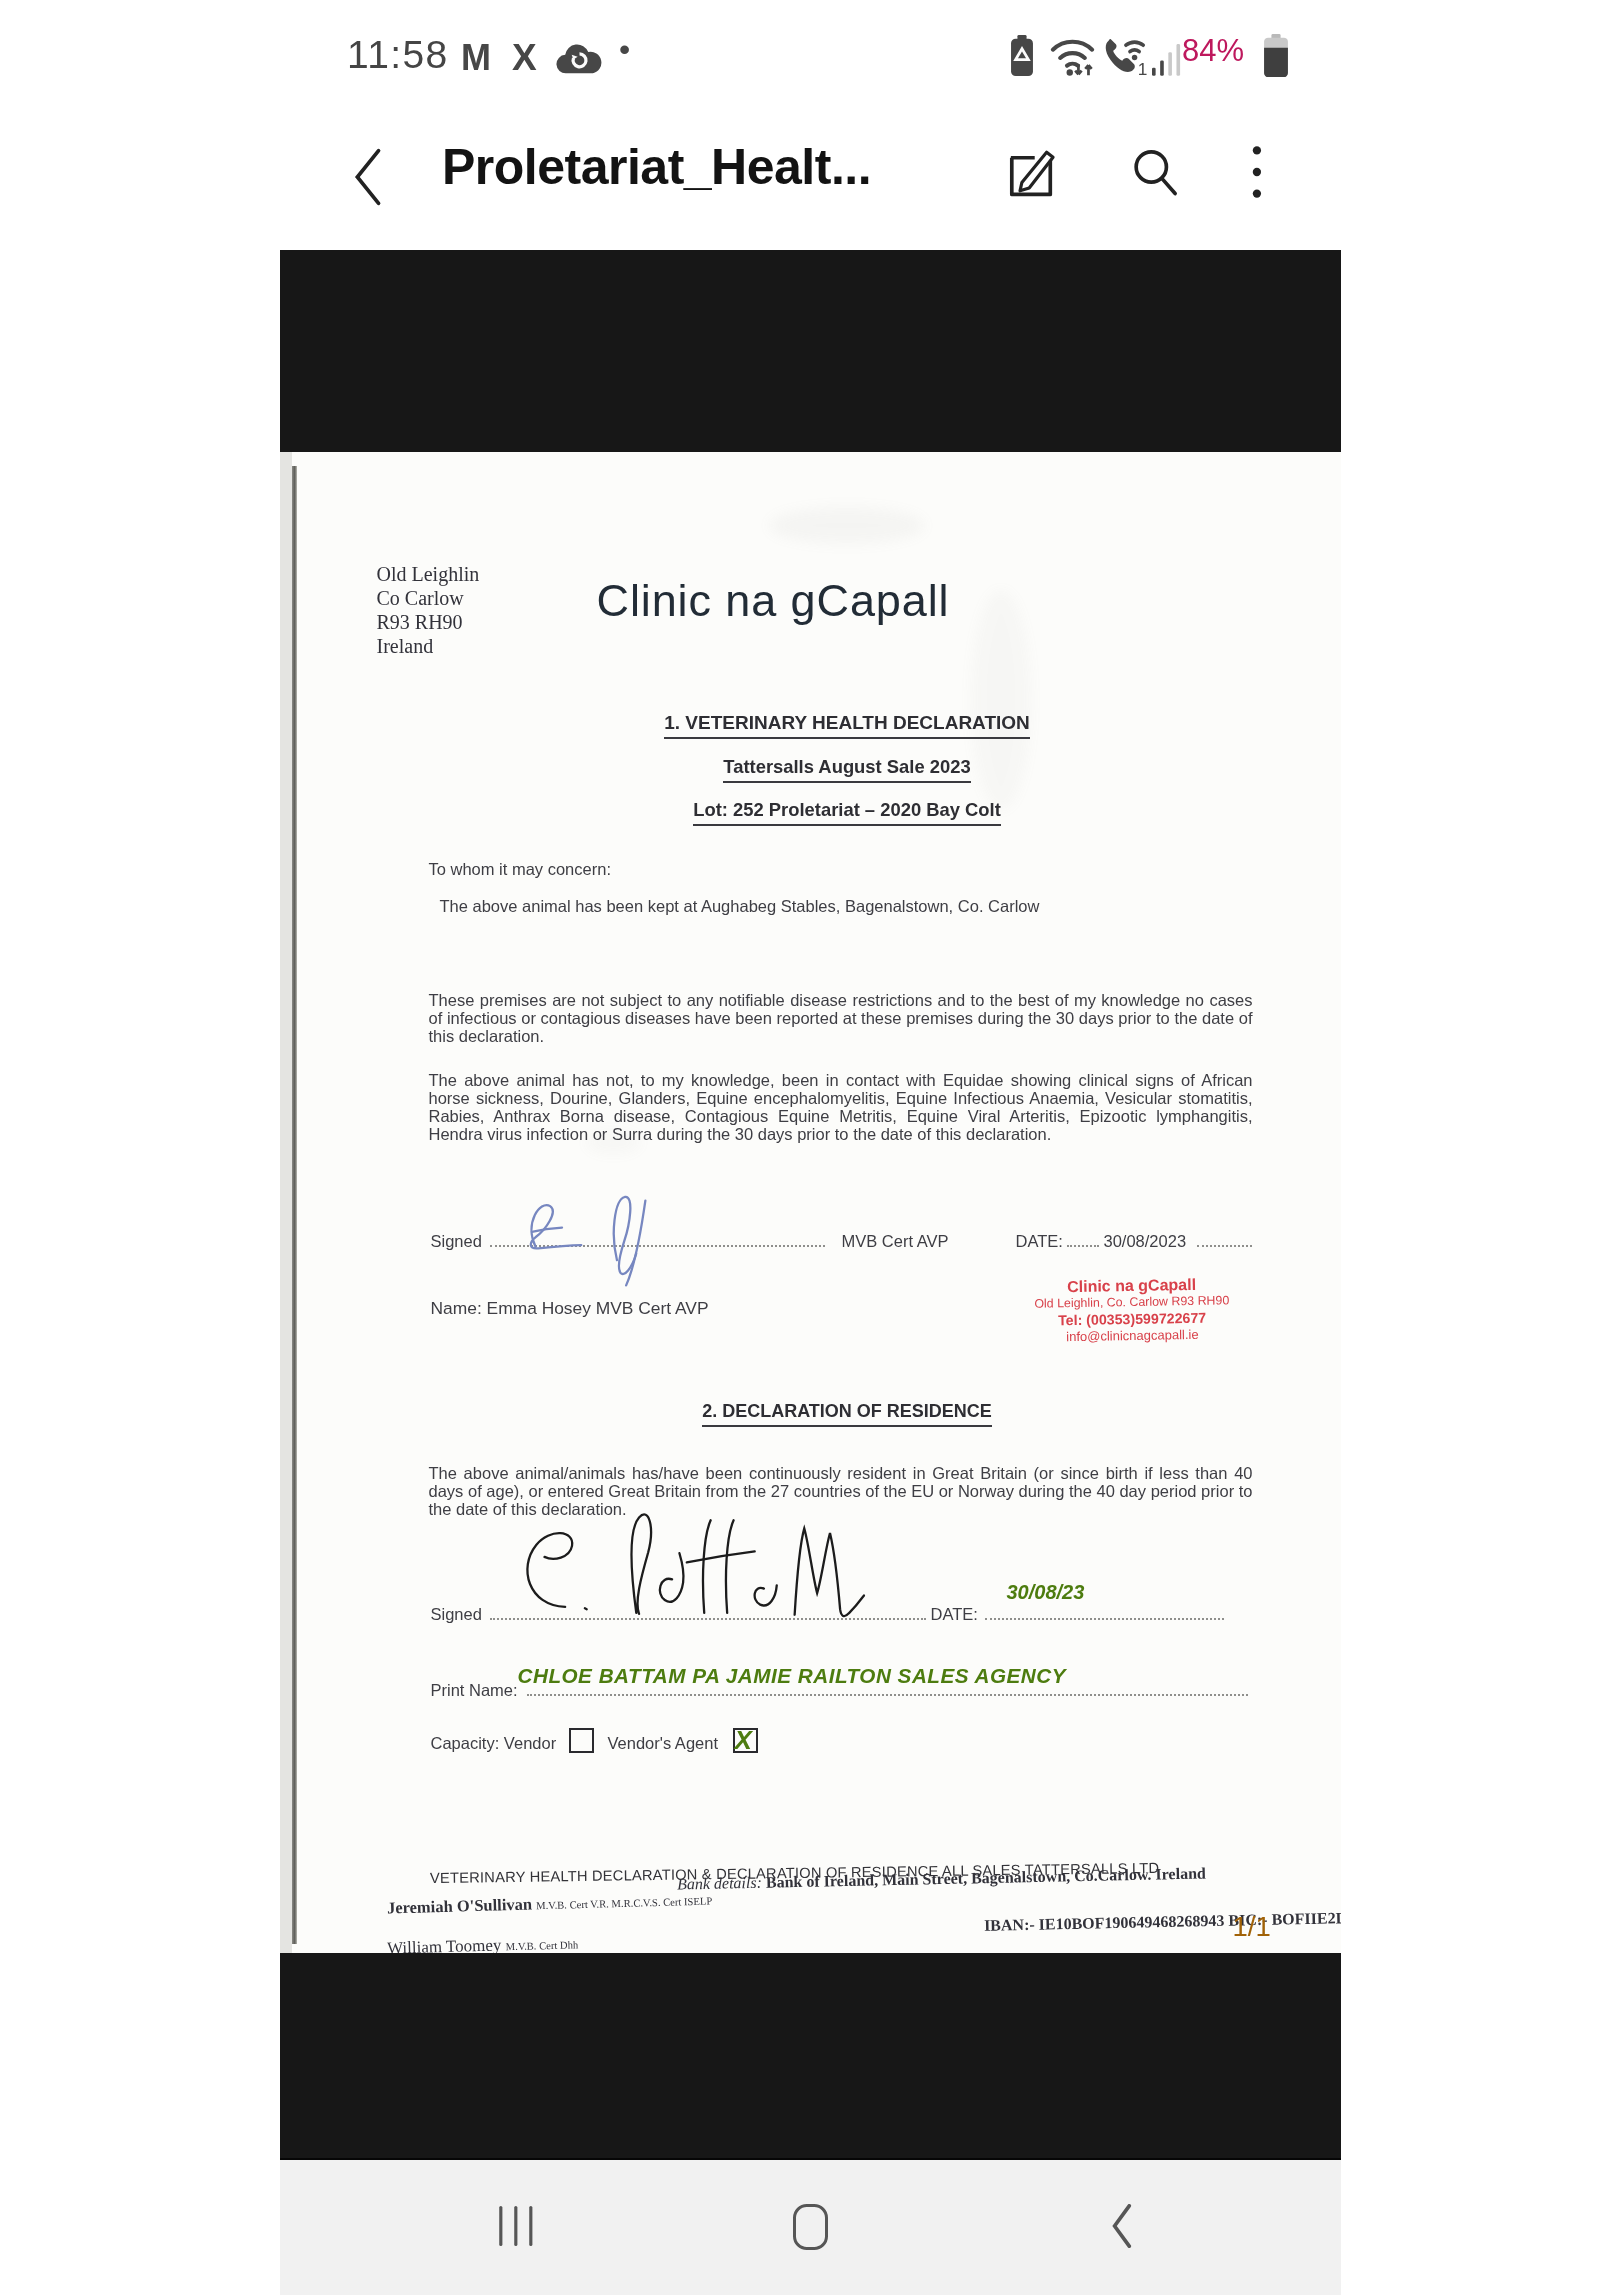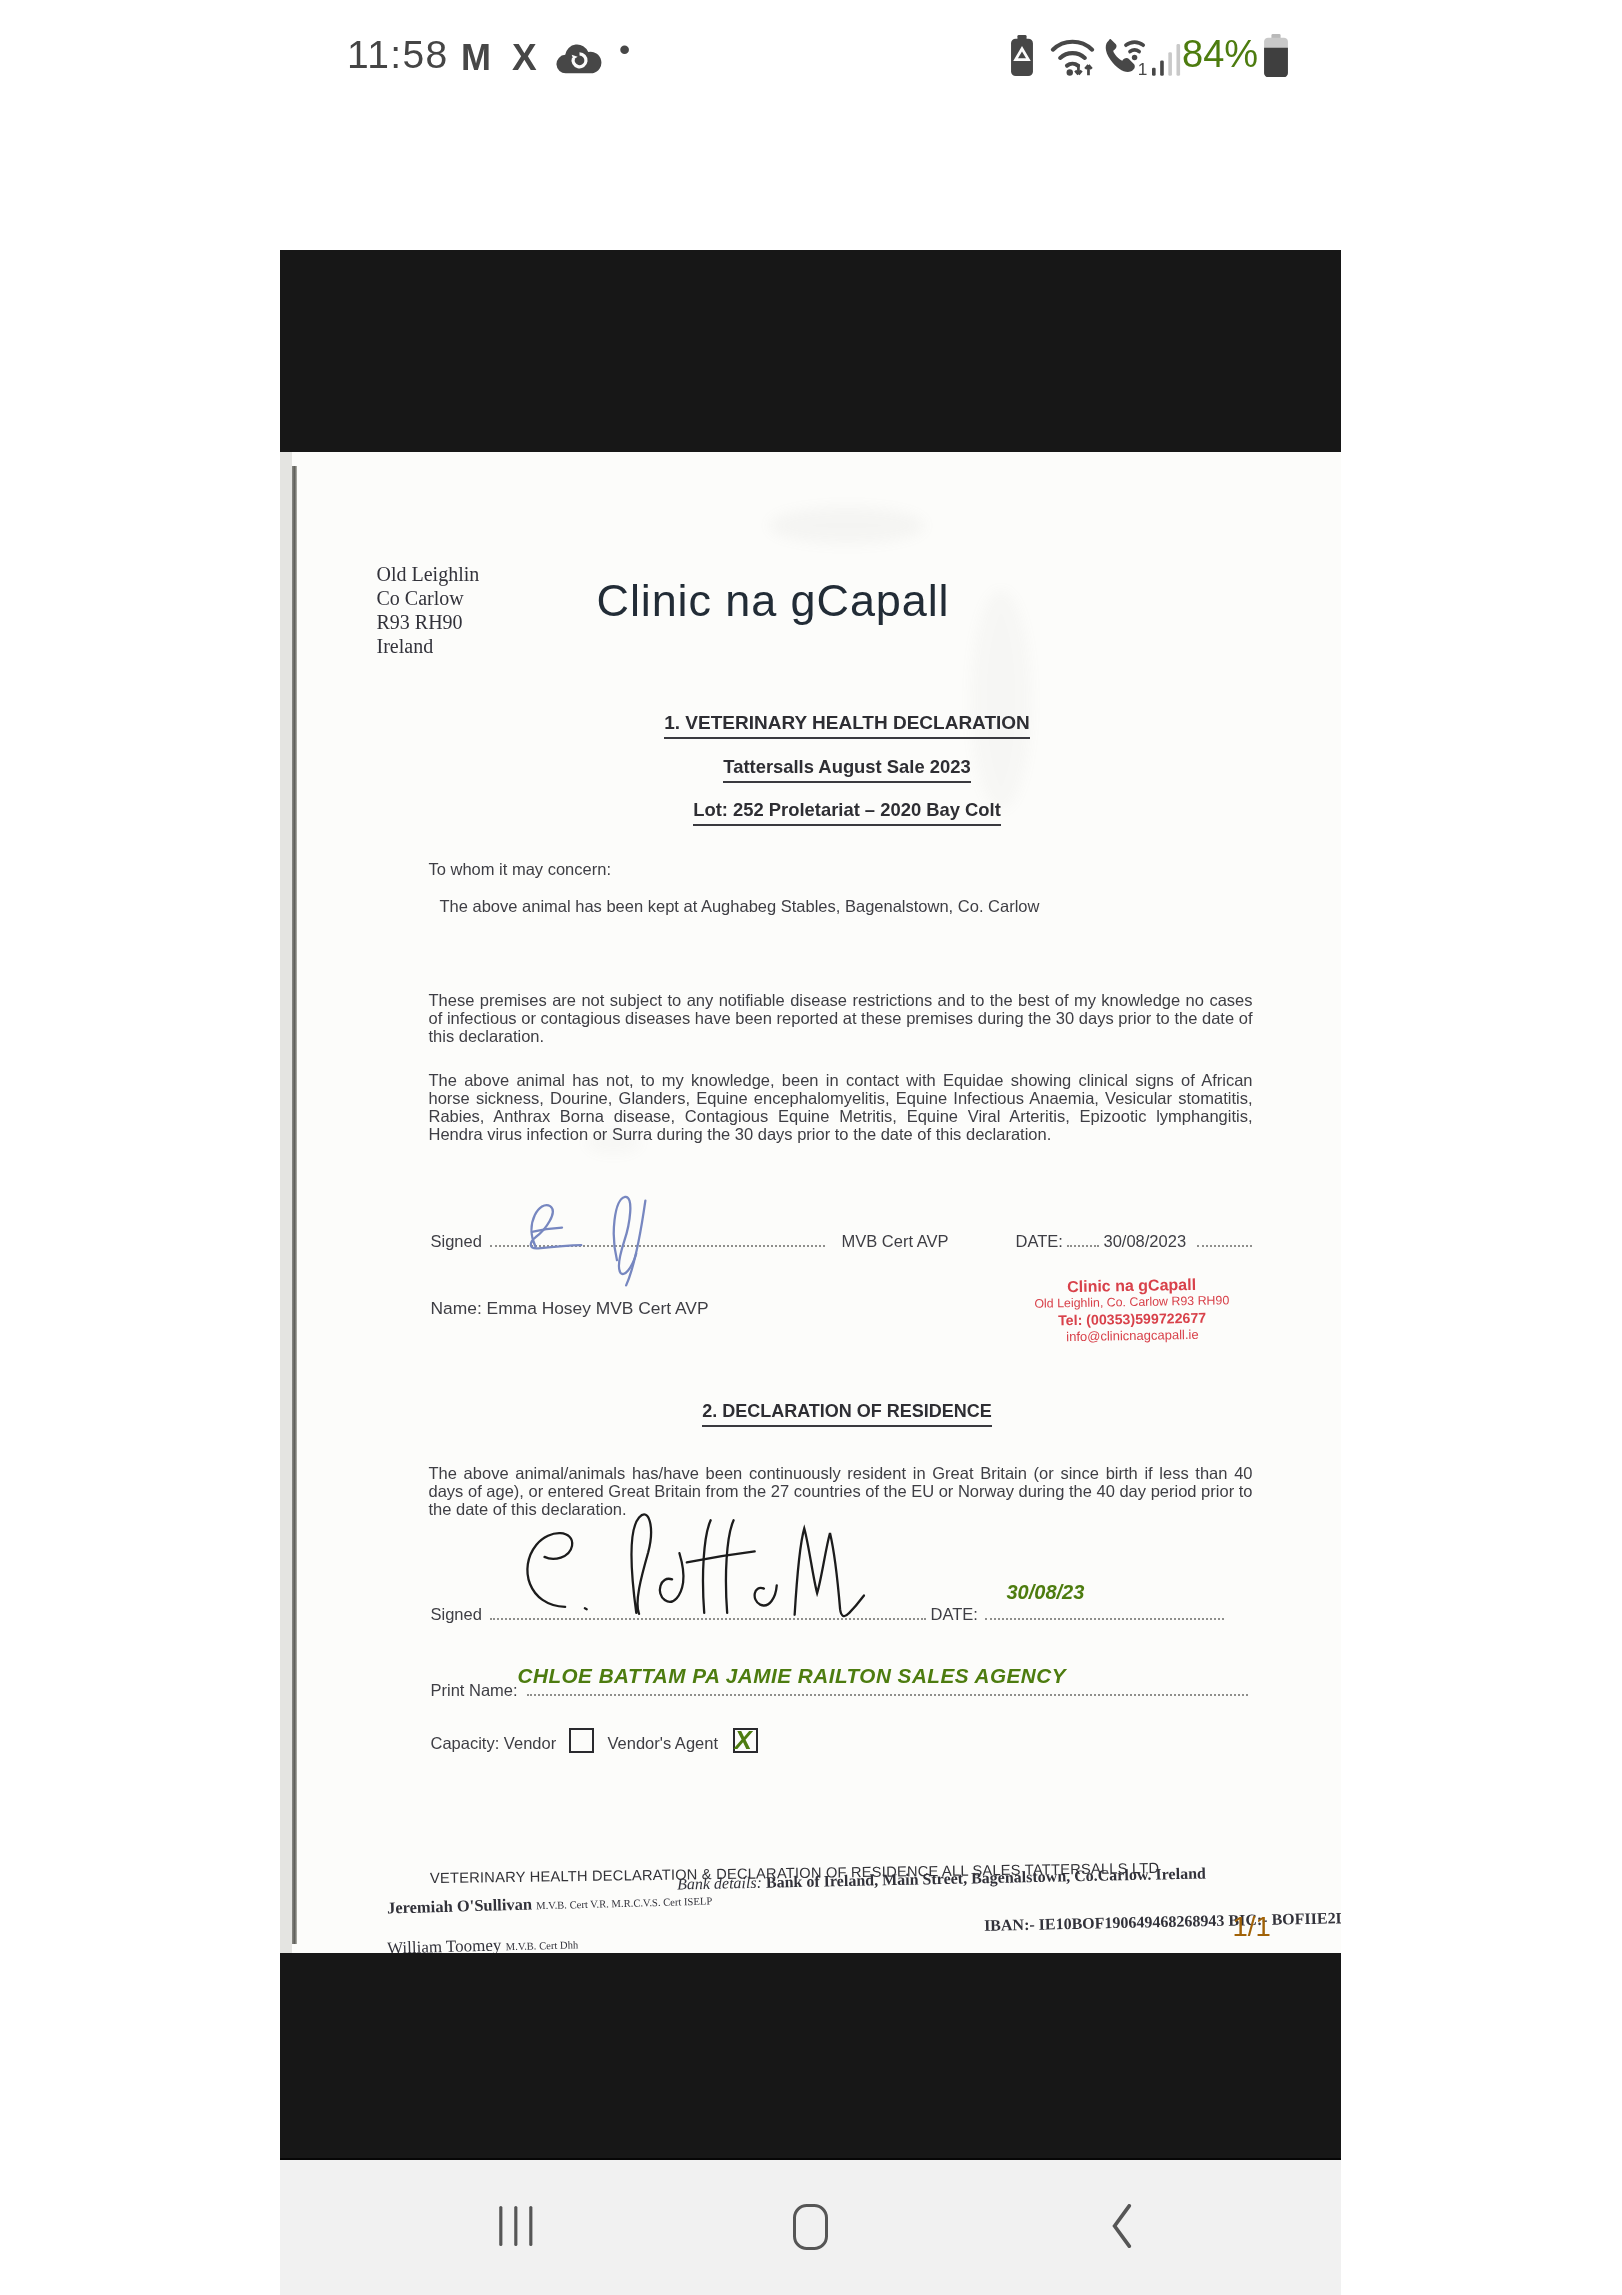--- a/index.html
+++ b/index.html
@@ -7,21 +7,21 @@
           font-family:"Liberation Sans", sans-serif;}
   .abs{position:absolute;}
   .phone{position:absolute;left:280px;top:0;width:1061px;height:2295px;}
 
   
   .statusbar{position:absolute;left:6px;top:23px;width:1061px;height:69px;}
   .sb-time{position:absolute;left:61px;top:10px;font-size:39px;color:#454545;letter-spacing:1.4px;}
   .sb-gmail{position:absolute;left:175px;top:13.8px;font-size:36px;font-weight:700;color:#474747;}
   .sb-x{position:absolute;left:226px;top:13.8px;font-size:37px;font-weight:700;color:#474747;}
   .sb-dot{position:absolute;left:333px;top:8.3px;font-size:32px;color:#474747;}
-  .sb-pct{position:absolute;left:896px;top:10px;font-size:38px;color:#4d7c0f;}
+  .sb-pct{position:absolute;left:896px;top:10px;font-size:31px;color:#be185d;}
 
   
   .appbar{position:absolute;left:0;top:115px;width:1061px;height:119px;background:#fff;}
   .ab-title{position:absolute;left:162px;top:23px;font-size:50px;font-weight:700;color:#131313;letter-spacing:-0.5px;}
 
   
   .viewer{position:absolute;left:0;top:250px;width:1061px;height:1908px;background:#171717;}
   .page-strip{position:absolute;left:0;top:202px;width:11.5px;height:1501px;background:#e4e4e1;}
   .page{position:absolute;left:11.5px;top:202px;width:1049px;height:1501px;background:#fcfcfa;overflow:hidden;}
   .page-edge{position:absolute;left:0;top:13.8px;width:5.5px;height:1478px;
@@ -99,20 +99,39 @@
       </svg>
       <div class="sb-pct">84%</div>
 
       <svg class="abs" style="left:977px;top:11px" width="26" height="44" viewBox="0 0 56 96">
         <rect x="18" y="0" width="20" height="10" rx="3" fill="#b9b9b9"></rect>
         <rect x="2" y="8" width="52" height="86" rx="9" fill="#c9c9c9"></rect>
         <path d="M2 30 h52 v55 a9 9 0 0 1 -9 9 h-34 a9 9 0 0 1 -9 -9 z" fill="#3f3f3f"></path>
       </svg>
     </div>
 
+    <div class="appbar">
+      <svg class="abs" style="left:69px;top:32px" width="37" height="60" viewBox="0 0 80 130">
+        <path d="M64 8 L18 65 L64 122" fill="none" stroke="#222" stroke-width="8" stroke-linecap="round"></path>
+      </svg>
+      <div class="ab-title">Proletariat_Healt...</div>
+      <svg class="abs" style="left:726px;top:28.5px" width="51" height="55" viewBox="0 0 110 120">
+        <path d="M10 30 h52 m20 0 h14 v80 h-84 v-80" fill="none" stroke="#222" stroke-width="8" stroke-linejoin="round"></path>
+        <path d="M34 84 L88 18 l14 11 L50 96 l-20 6 z" fill="#fff" stroke="#222" stroke-width="7" stroke-linejoin="round"></path>
+      </svg>
+      <svg class="abs" style="left:849px;top:28.5px" width="51" height="55" viewBox="0 0 110 120">
+        <circle cx="48" cy="50" r="33" fill="none" stroke="#222" stroke-width="8"></circle>
+        <path d="M72 76 L100 108" stroke="#222" stroke-width="8" stroke-linecap="round"></path>
+      </svg>
+      <svg class="abs" style="left:970px;top:27px" width="13.8" height="60" viewBox="0 0 30 130">
+        <circle cx="15" cy="18" r="9" fill="#222"></circle>
+          <circle cx="15" cy="65" r="9" fill="#222"></circle>
+          <circle cx="15" cy="112" r="9" fill="#222"></circle>
+      </svg>
+    </div>
 
     <div class="viewer">
       <div class="page-strip"></div>
 
       <div class="page">
         <div class="page-edge"></div>
 
         <div class="smudge" style="left:477px;top:55px;width:156px;height:37px;opacity:.07"></div>
         <div class="smudge" style="left:679px;top:138px;width:60px;height:220px;opacity:.05"></div>
         <div class="smudge" style="left:294px;top:679px;width:55px;height:23px;opacity:.05"></div>

